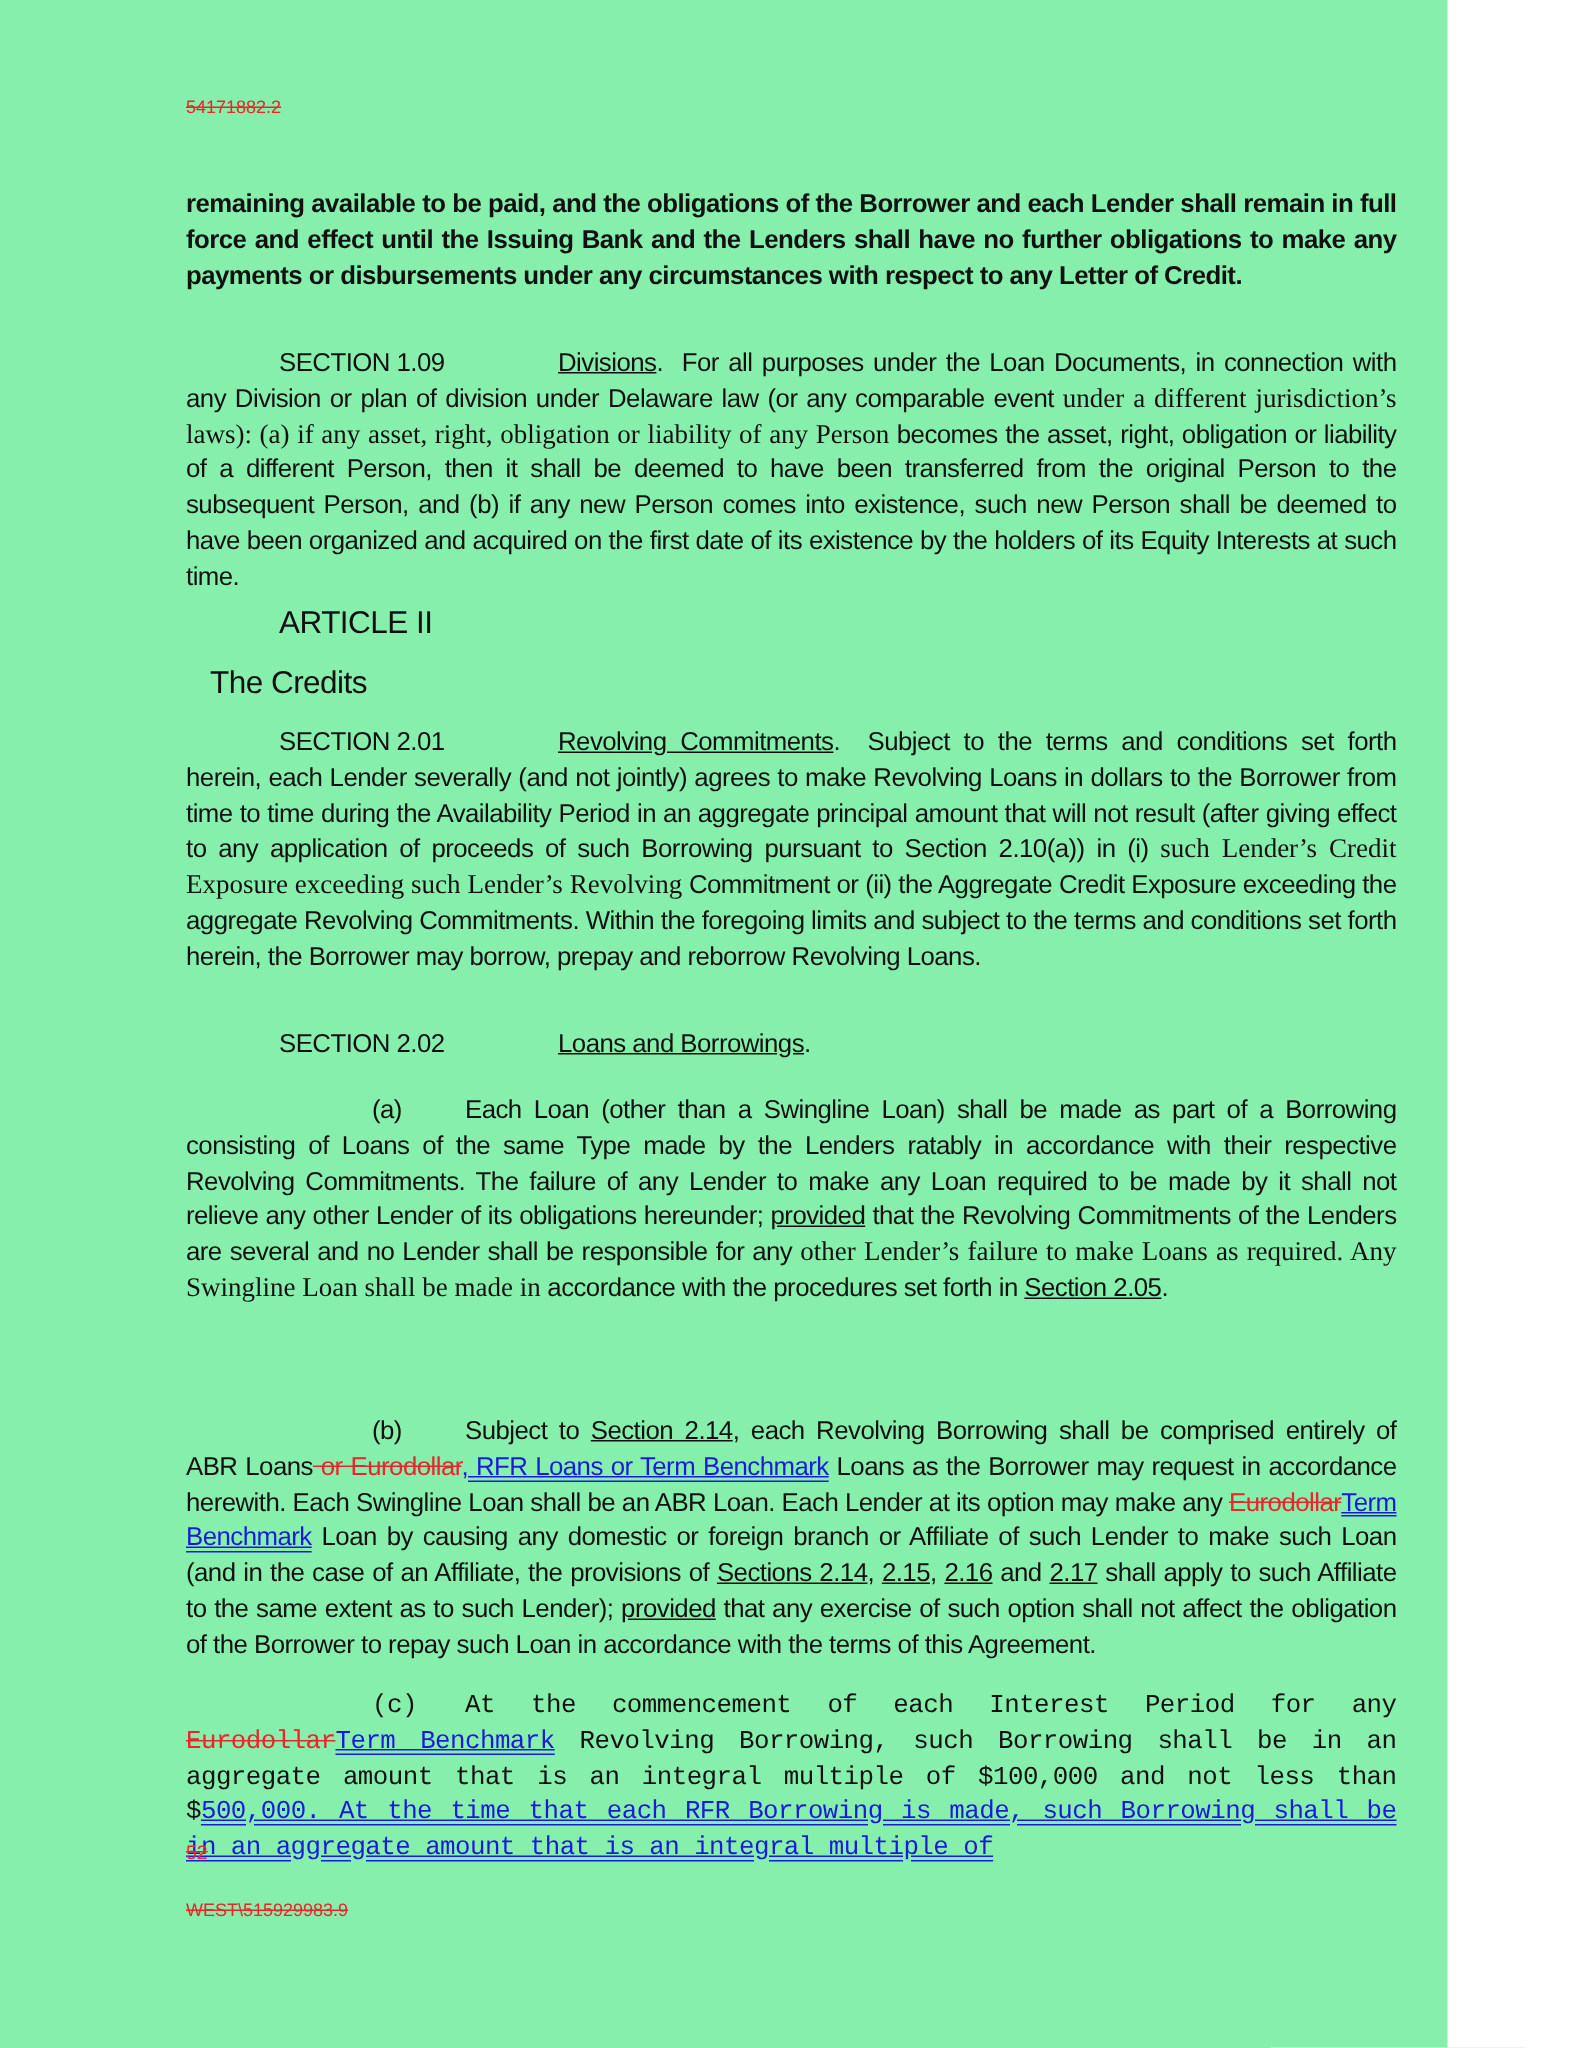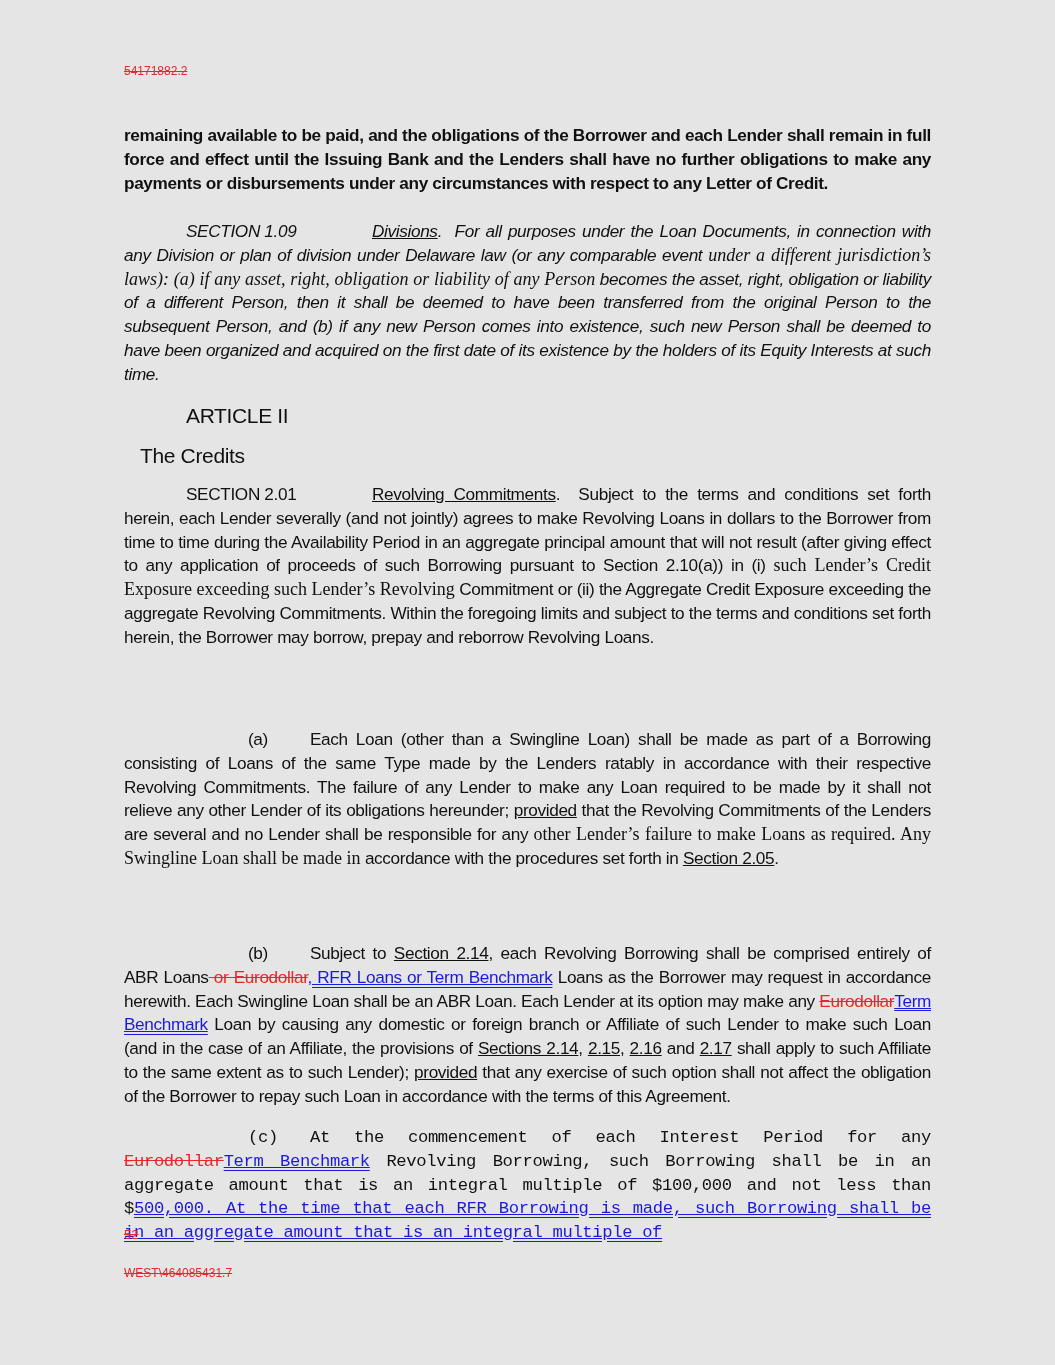--- a/index.html
+++ b/index.html
@@ -1,17 +1,17 @@
 <!DOCTYPE html>
 <html><head>
   <meta charset="utf-8">
   <style>
     html, body { margin: 0; padding: 0; background: #ffffff; }
     body { width: 1055px; height: 1365px; position: relative; overflow: hidden; }
-    .page { position: absolute; left: 0; top: 0; width: 1055px; height: 1365px; background: #e5e5e5; }
+    .page { position: absolute; left: 0; top: 0; width: 965px; height: 1365px; background: #86efac; }
     .docid { position: absolute; left: 124px; font-family: "Liberation Sans", sans-serif; font-size: 12px; color: #e8262b; text-decoration: line-through; }
     .text {
       position: absolute; left: 124px; width: 807px;
       font-family: "Liberation Sans", sans-serif; font-size: 17.2px; line-height: 23.8px; color: #111;
       text-align: justify; letter-spacing: -0.35px;
     }
     .p { margin: 0; }
     .indent1 { text-indent: 62px; }
     .indent2 { text-indent: 124px; }
     .sec-num { display: inline-block; width: 186px; text-indent: 0; }
@@ -26,49 +26,54 @@
 <body>
 
 <div class="page">
 
   <div class="docid" style="top:64px;">54171882.2</div>
 
   <div class="text" style="top:124px;font-weight:bold;">
     <p class="p">remaining available to be paid, and the obligations of the Borrower and each Lender shall remain in full force and effect until the Issuing Bank and the Lenders shall have no further obligations to make any payments or disbursements under any circumstances with respect to any Letter of Credit.</p>
   </div>
 
-  <div class="text" style="top:220px;font-style:italic;">
+  <div class="text" style="top:230px;">
     <p class="p indent1">
       <span class="sec-num">SECTION 1.09</span><span class="u">Divisions</span><span>.&nbsp;&nbsp;</span><span>For all purposes under the Loan Documents, in connection with any Division or plan of division under Delaware law (or any comparable event </span><span class="serif">under a different jurisdiction’s laws): (a) if any asset, right, obligation or liability of any Person</span><span> becomes the asset, right, obligation or liability of a different Person, then it shall be deemed to have been transferred from the original Person to the subsequent Person, and (b) if any new Person comes into existence, such new Person shall be deemed to have been organized and acquired on the first date of its existence by the holders of its Equity Interests at such time.</span>
     </p>
   </div>
 
   <div class="heading" style="top:404px; left:186px;">ARTICLE II</div>
   <div class="heading" style="top:444px;margin-left:16px;">The Credits</div>
 
   <div class="text" style="top:472px;margin-top:11px;">
     <p class="p indent1">
       <span class="sec-num">SECTION 2.01</span><span class="u">Revolving Commitments</span><span>.&nbsp;&nbsp;</span><span>Subject to the terms and conditions set forth herein, each Lender severally (and not jointly) agrees to make Revolving Loans in dollars to the Borrower from time to time during the Availability Period in an aggregate principal amount that will not result (after giving effect to any application of proceeds of such Borrowing pursuant to Section 2.10(a)) in (i) </span><span class="serif">such Lender’s Credit Exposure exceeding such Lender’s Revolving</span><span> Commitment or (ii) the Aggregate Credit Exposure exceeding the aggregate Revolving Commitments. Within the foregoing limits and subject to the terms and conditions set forth herein, the Borrower may borrow, prepay and reborrow Revolving Loans.</span>
     </p>
   </div>
 
+  <div class="text" style="top:684px;">
+    <p class="p indent1">
+      <span class="sec-num">SECTION 2.02</span><span class="u">Loans and Borrowings</span><span>.</span>
+    </p>
+  </div>
 
   <div class="text" style="top:728px;">
     <p class="p indent2">
       <span class="sub-num">(a)</span><span>Each Loan (other than a Swingline Loan) shall be made as part of a Borrowing consisting of Loans of the same Type made by the Lenders ratably in accordance with their respective Revolving Commitments.  The failure of any Lender to make any Loan required to be made by it shall not relieve any other Lender of its obligations hereunder; </span><span class="u">provided</span><span> that the Revolving Commitments of the Lenders are several and no Lender shall be responsible for any </span><span class="serif">other Lender’s failure to make Loans as required.  Any Swingline Loan shall be made in</span><span> accordance with the procedures set forth in </span><span class="u">Section 2.05</span><span>.</span>
     </p>
   </div>
 
   <div class="text" style="top:914px;margin-top:28px;">
     <p class="p indent2">
       <span class="sub-num">(b)</span><span>Subject to </span><span class="u">Section 2.14</span><span>, each Revolving Borrowing shall be comprised entirely of ABR Loans</span><span class="del"> or Eurodollar</span><span class="ins">, RFR Loans or Term Benchmark</span><span> Loans as the Borrower may request in accordance herewith.  Each Swingline Loan shall be an ABR Loan.  Each Lender at its option may make any </span><span class="del">Eurodollar</span><span class="ins">Term Benchmark</span><span> Loan by causing any domestic or foreign branch or Affiliate of such Lender to make such Loan (and in the case of an Affiliate, the provisions of </span><span class="u">Sections 2.14</span><span>, </span><span class="u">2.15</span><span>, </span><span class="u">2.16</span><span> and </span><span class="u">2.17</span><span> shall apply to such Affiliate to the same extent as to such Lender); </span><span class="u">provided</span><span> that any exercise of such option shall not affect the obligation of the Borrower to repay such Loan in accordance with the terms of this Agreement.</span>
     </p>
   </div>
 
   <div class="text" style="top:1126px;font-family:Liberation Mono, monospace;">
     <p class="p indent2">
       <span class="sub-num">(c)</span><span>At the commencement of each Interest Period for any </span><span class="del">Eurodollar</span><span class="ins">Term Benchmark</span><span> Revolving Borrowing, such Borrowing shall be in an aggregate amount that is an integral multiple of $100,000 and not less than $</span><span class="ins">500,000. At the time that each RFR Borrowing is made, such Borrowing shall be in an aggregate amount that is an integral multiple of</span>
     </p>
   </div>
 
   <div class="docid" style="top:1227px; font-size:13px;">52</div>
-  <div class="docid" style="top:1266px;">WEST\464085431.7</div>
+  <div class="docid" style="top:1266px;">WEST\515929983.9</div>
 </div>
 
 </body></html>

